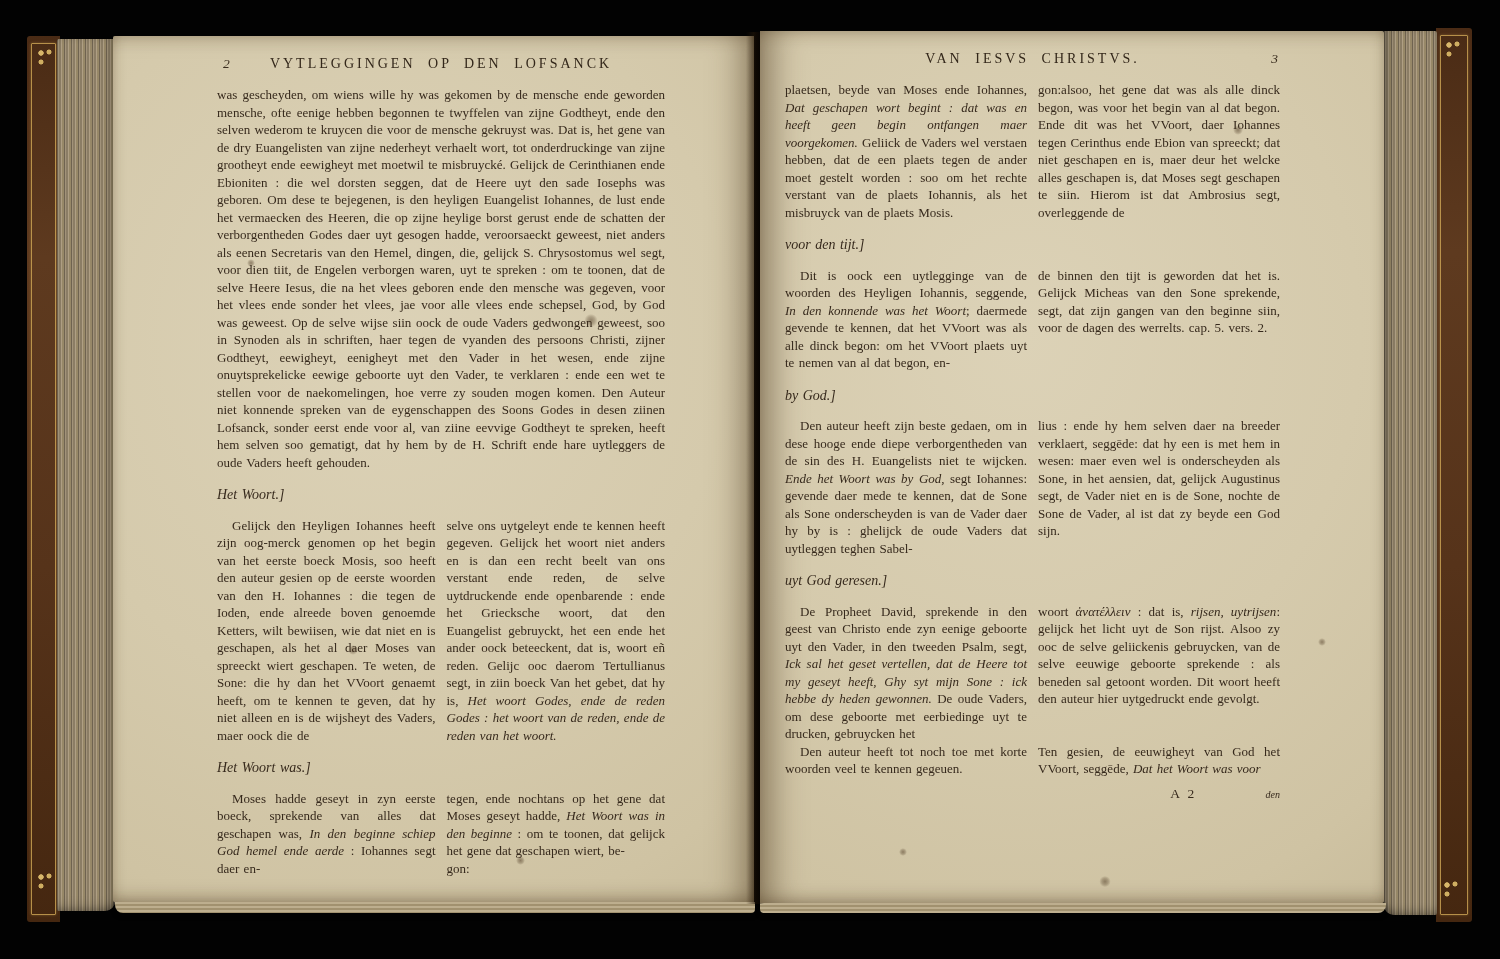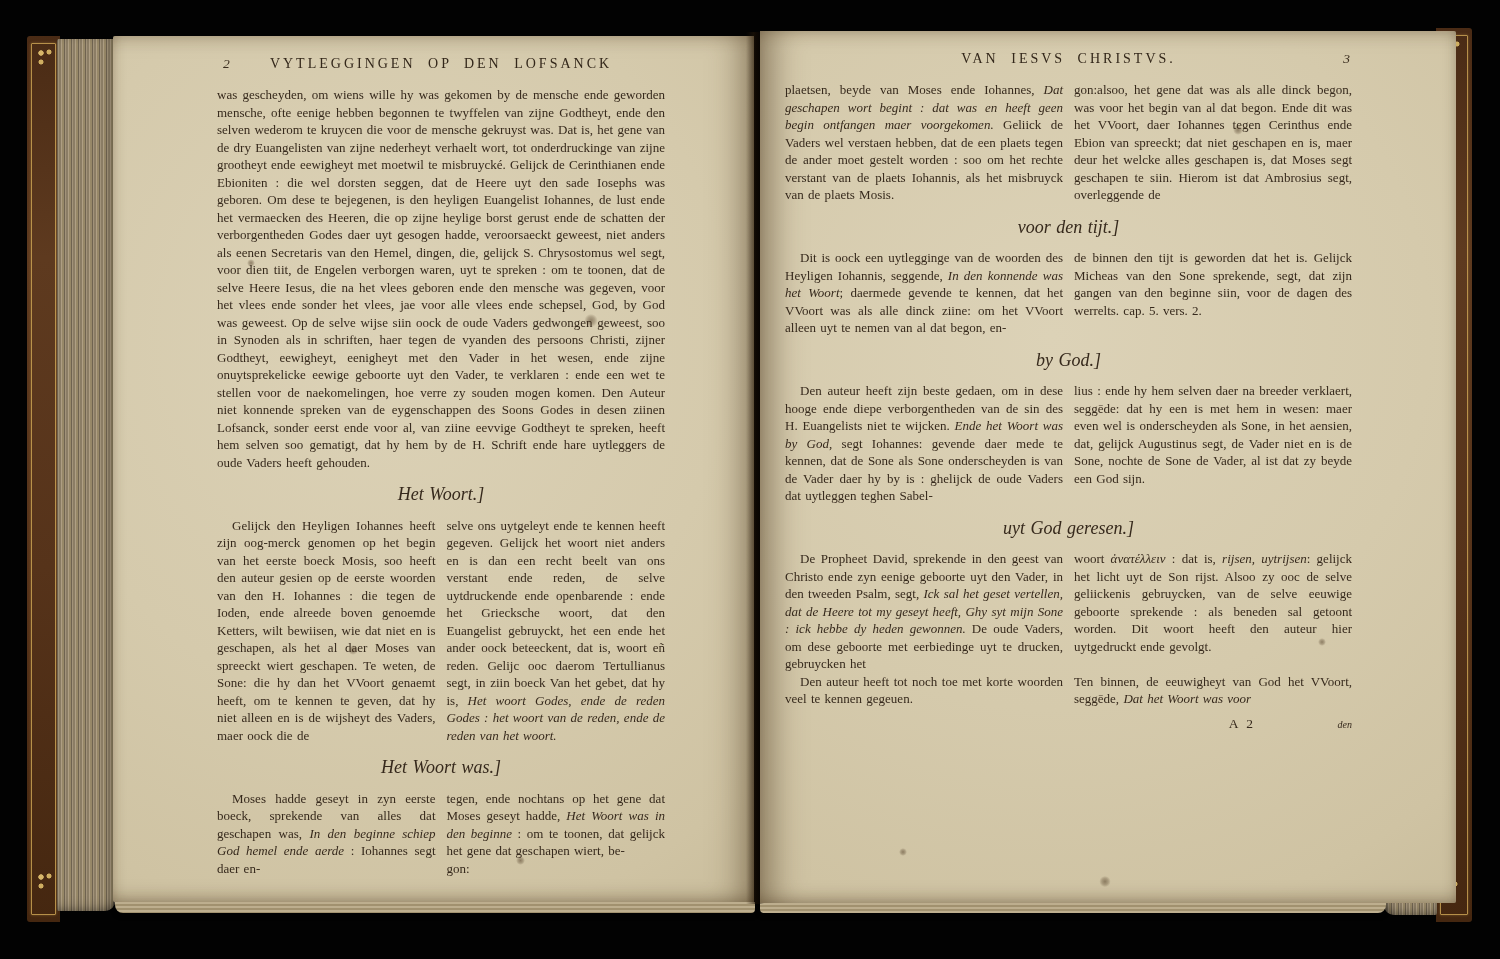--- a/index.html
+++ b/index.html
@@ -50,21 +50,21 @@
   
   .page{position:absolute;
     background:
       radial-gradient(120% 95% at 42% 35%, #dcd2b7 0%, #d5caac 45%, #cfc3a3 72%, #c2b593 100%);
   }
   .page-left{left:113px;top:36px;width:641px;height:866px;border-radius:2px 0 0 2px;
     box-shadow:inset -28px 0 34px -18px rgba(68,48,22,.55),
                inset 0 -12px 16px -10px rgba(68,48,22,.38),
                inset 0 12px 16px -12px rgba(68,48,22,.3),
                inset 10px 0 14px -10px rgba(68,48,22,.25);}
-  .page-right{left:760px;top:31px;width:696px;height:872px;border-radius:0 2px 2px 0;
+  .page-right{left:760px;top:31px;width:624px;height:872px;border-radius:0 2px 2px 0;
     box-shadow:inset 28px 0 34px -18px rgba(68,48,22,.55),
                inset 0 -12px 16px -10px rgba(68,48,22,.38),
                inset 0 12px 16px -12px rgba(68,48,22,.3),
                inset -10px 0 14px -10px rgba(68,48,22,.25);}
   .gutter{position:absolute;left:746px;top:32px;width:18px;height:872px;
     background:linear-gradient(90deg,rgba(40,26,10,0) 0%,rgba(40,26,10,.5) 42%,rgba(18,10,3,.78) 55%,rgba(40,26,10,0) 100%);}
 
   
   .inner{position:absolute;top:18px;bottom:12px;}
   .page-left .inner{left:104px;right:89px;}
@@ -73,21 +73,21 @@
   .running-head{position:relative;text-align:center;height:26px;margin-bottom:6px;
     color:#33271a;}
   .running-title{font-size:14px;letter-spacing:3px;word-spacing:6px;}
   .pagenum{position:absolute;top:2px;font-size:13.5px;font-style:italic;color:#3a2d1e;}
   .pagenum-left{left:6px;}
   .pagenum-right{right:2px;}
 
   .textflow{font-size:13px;line-height:17.5px;color:#36291c;text-align:justify;
     word-spacing:1px;}
   .para{text-align:justify;}
-  .sec-head{text-align:center;font-style:italic;font-size:18px;margin:15px 0 13px;}
+  .sec-head{text-align:left;font-style:italic;font-size:14px;margin:15px 0 13px;}
   .cols{display:flex;gap:11px;}
   .col{flex:1;text-align:justify;}
   .indent{text-indent:15px;}
   .it{font-style:italic;}
   .tailword{text-align:left;}
 
   .sigrow{display:flex;gap:11px;margin-top:7px;}
   .sigrow .half{flex:1;gap:32px;}
   .sigline{display:flex;justify-content:space-between;align-items:baseline;}
   .sig-spacer{width:26%;}
@@ -145,36 +145,36 @@
         <span class="running-title">VAN IESVS CHRISTVS.</span>
         <span class="pagenum pagenum-right">3</span>
       </div>
       <div class="textflow" id="right-sections">
           <div class="cols">
             <div class="col"><span>plaetsen, beyde van Moses ende Iohannes, </span><span class="it">Dat geschapen wort begint : dat was en heeft geen begin ontfangen maer voorgekomen.</span><span> Geliick de Vaders wel verstaen hebben, dat de een plaets tegen de ander moet gestelt worden : soo om het rechte verstant van de plaets Iohannis, als het misbruyck van de plaets Mosis.</span></div>
             <div class="col"><span>gon:alsoo, het gene dat was als alle dinck begon, was voor het begin van al dat begon. Ende dit was het VVoort, daer Iohannes tegen Cerinthus ende Ebion van spreeckt; dat niet geschapen en is, maer deur het welcke alles geschapen is, dat Moses segt geschapen te siin. Hierom ist dat Ambrosius segt, overleggende de</span></div>
           </div>
           <div class="sec-head"><span class="it">voor den tijt.]</span></div>
           <div class="cols">
-            <div class="col indent"><span>Dit is oock een uytlegginge van de woorden des Heyligen Iohannis, seggende, </span><span class="it">In den konnende was het Woort</span><span>; daermede gevende te kennen, dat het VVoort was als alle dinck ziine: om het VVoort alleen uyt te nemen van al dat begon, en-</span></div>
+            <div class="col indent"><span>Dit is oock een uytlegginge van de woorden des Heyligen Iohannis, seggende, </span><span class="it">In den konnende was het Woort</span><span>; daermede gevende te kennen, dat het VVoort was als alle dinck begon: om het VVoort plaets uyt te nemen van al dat begon, en-</span></div>
             <div class="col"><span>de binnen den tijt is geworden dat het is. Gelijck Micheas van den Sone sprekende, segt, dat zijn gangen van den beginne siin, voor de dagen des werrelts. cap. 5. vers. 2.</span></div>
           </div>
           <div class="sec-head"><span class="it">by God.]</span></div>
           <div class="cols">
             <div class="col indent"><span>Den auteur heeft zijn beste gedaen, om in dese hooge ende diepe verborgentheden van de sin des H. Euangelists niet te wijcken. </span><span class="it">Ende het Woort was by God</span><span>, segt Iohannes: gevende daer mede te kennen, dat de Sone als Sone onderscheyden is van de Vader daer hy by is : ghelijck de oude Vaders dat uytleggen teghen Sabel-</span></div>
             <div class="col"><span>lius : ende hy hem selven daer na breeder verklaert, seggēde: dat hy een is met hem in wesen: maer even wel is onderscheyden als Sone, in het aensien, dat, gelijck Augustinus segt, de Vader niet en is de Sone, nochte de Sone de Vader, al ist dat zy beyde een God sijn.</span></div>
           </div>
           <div class="sec-head"><span class="it">uyt God geresen.]</span></div>
           <div class="cols">
             <div class="col indent"><span>De Propheet David, sprekende in den geest van Christo ende zyn eenige geboorte uyt den Vader, in den tweeden Psalm, segt, </span><span class="it">Ick sal het geset vertellen, dat de Heere tot my geseyt heeft, Ghy syt mijn Sone : ick hebbe dy heden gewonnen.</span><span> De oude Vaders, om dese geboorte met eerbiedinge uyt te drucken, gebruycken het</span></div>
             <div class="col"><span>woort </span><span class="it">ἀνατέλλειν</span><span> : dat is, </span><span class="it">rijsen, uytrijsen</span><span>: gelijck het licht uyt de Son rijst. Alsoo zy ooc de selve geliickenis gebruycken, van de selve eeuwige geboorte sprekende : als beneden sal getoont worden. Dit woort heeft den auteur hier uytgedruckt ende gevolgt.</span></div>
           </div>
           <div class="cols">
             <div class="col indent"><span>Den auteur heeft tot noch toe met korte woorden veel te kennen gegeuen.</span></div>
-            <div class="col"><span>Ten binnen, de eeuwigheyt van God het VVoort, seggēde, </span><span class="it">Dat het Woort was voor</span></div>
+            <div class="col"><span>Ten gesien, de eeuwigheyt van God het VVoort, seggēde, </span><span class="it">Dat het Woort was voor</span></div>
           </div>
         </div>
       <div class="textflow sigrow">
         <div class="half"></div>
         <div class="half sigline">
           <span class="sig-spacer"></span>
           <span class="sig">A 2</span>
           <span class="catch">den</span>
         </div>
       </div>

